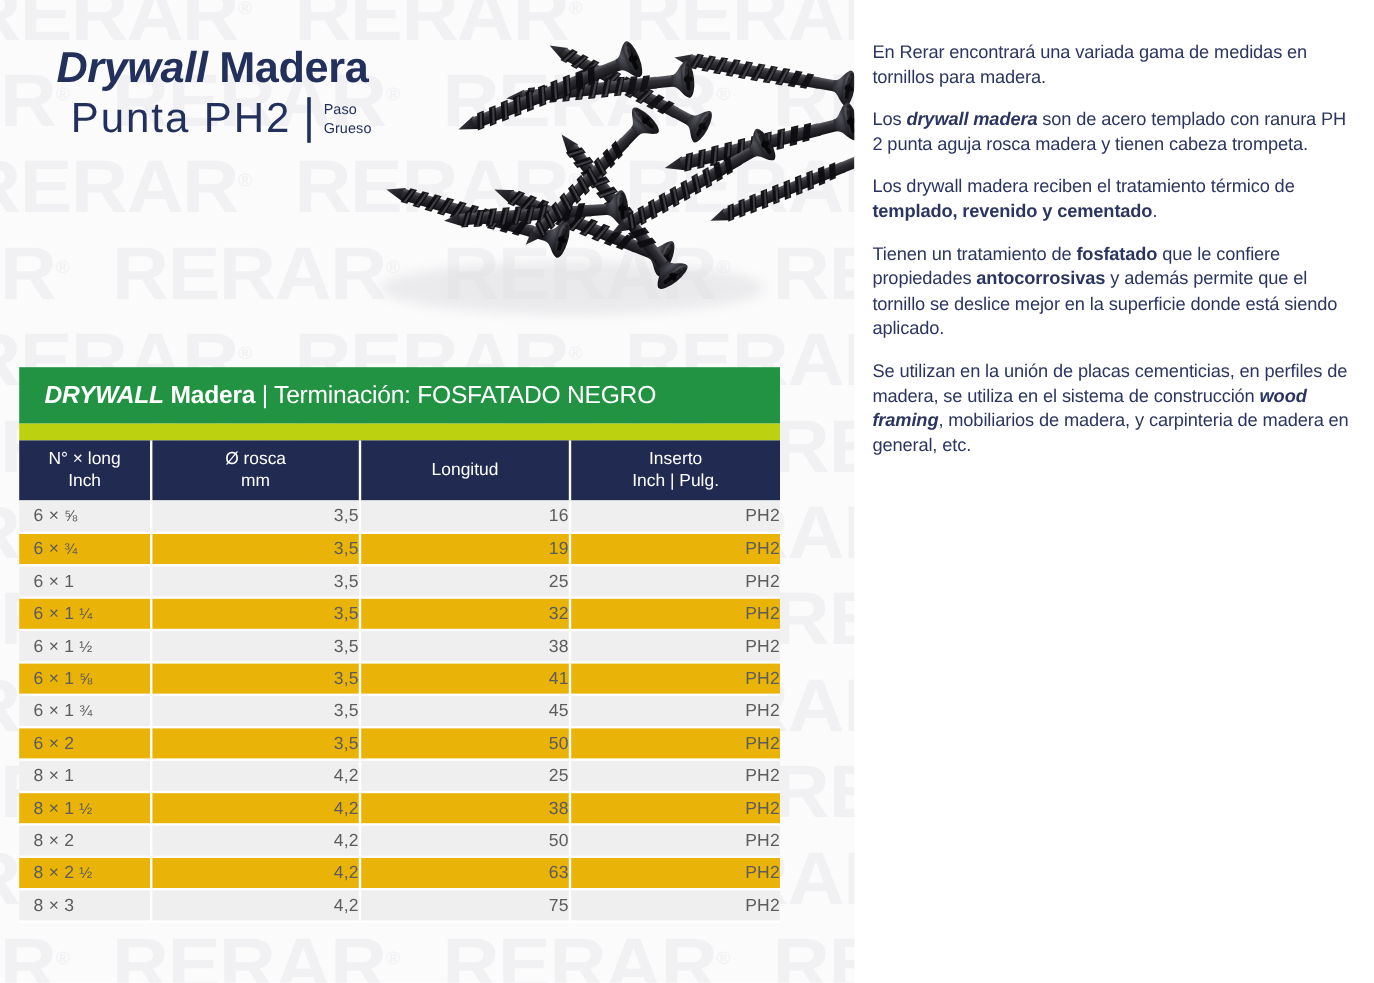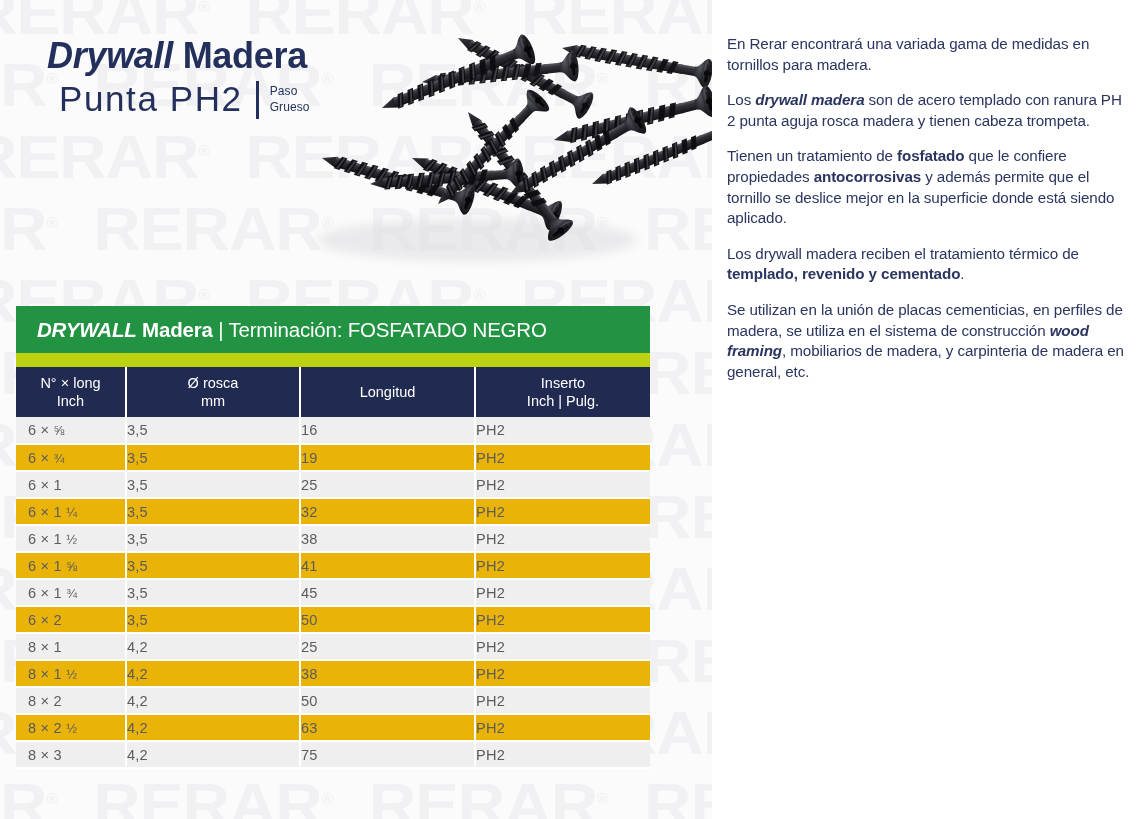--- a/index.html
+++ b/index.html
@@ -166,21 +166,21 @@
     height:50px;
     vertical-align:middle;
     border-right:2px solid #ffffff;
     padding:2px 0;
   }
   thead th:last-child { border-right:none; }
   tbody td {
     font-size:14.6px;
     color:#5c5c5c;
     height:27px;
-    text-align:left;
+    text-align:right;
     border-right:2px solid #ffffff;
     border-bottom:2px solid #ffffff;
     padding:0;
     letter-spacing:0.2px;
   }
   tbody td:last-child { border-right:none; }
   tbody td.c1 {
     text-align:left;
     padding-left:12px;
   }
@@ -426,19 +426,19 @@
             <td>PH2</td>
           </tr>
         </tbody>
     </table>
   </div>
 
   <div id="right-panel">
     <div id="right-copy">
       <p><span>En Rerar encontrará una variada gama de medidas en tornillos para madera.</span></p>
       <p><span>Los </span><i class="bi">drywall madera</i><span> son de acero templado con ranura  PH 2 punta aguja rosca madera y tienen cabeza trompeta.</span></p>
+      <p><span>Los drywall madera reciben el tratamiento térmico de </span><b>templado, revenido y cementado</b><span>.</span></p>
       <p><span>Tienen un tratamiento de </span><b>fosfatado</b><span> que le confiere propiedades </span><b>antocorrosivas</b><span> y además permite que el tornillo se deslice mejor en la superficie donde está siendo aplicado.</span></p>
-      <p><span>Los drywall madera reciben el tratamiento térmico de </span><b>templado, revenido y cementado</b><span>.</span></p>
       <p><span>Se utilizan en la unión de placas cementicias, en perfiles de madera, se utiliza en el sistema de construcción </span><i class="bi">wood framing</i><span>, mobiliarios de madera, y carpinteria de madera en general, etc.</span></p>
     </div>
   </div>
 
 </div>
 
 </body></html>

